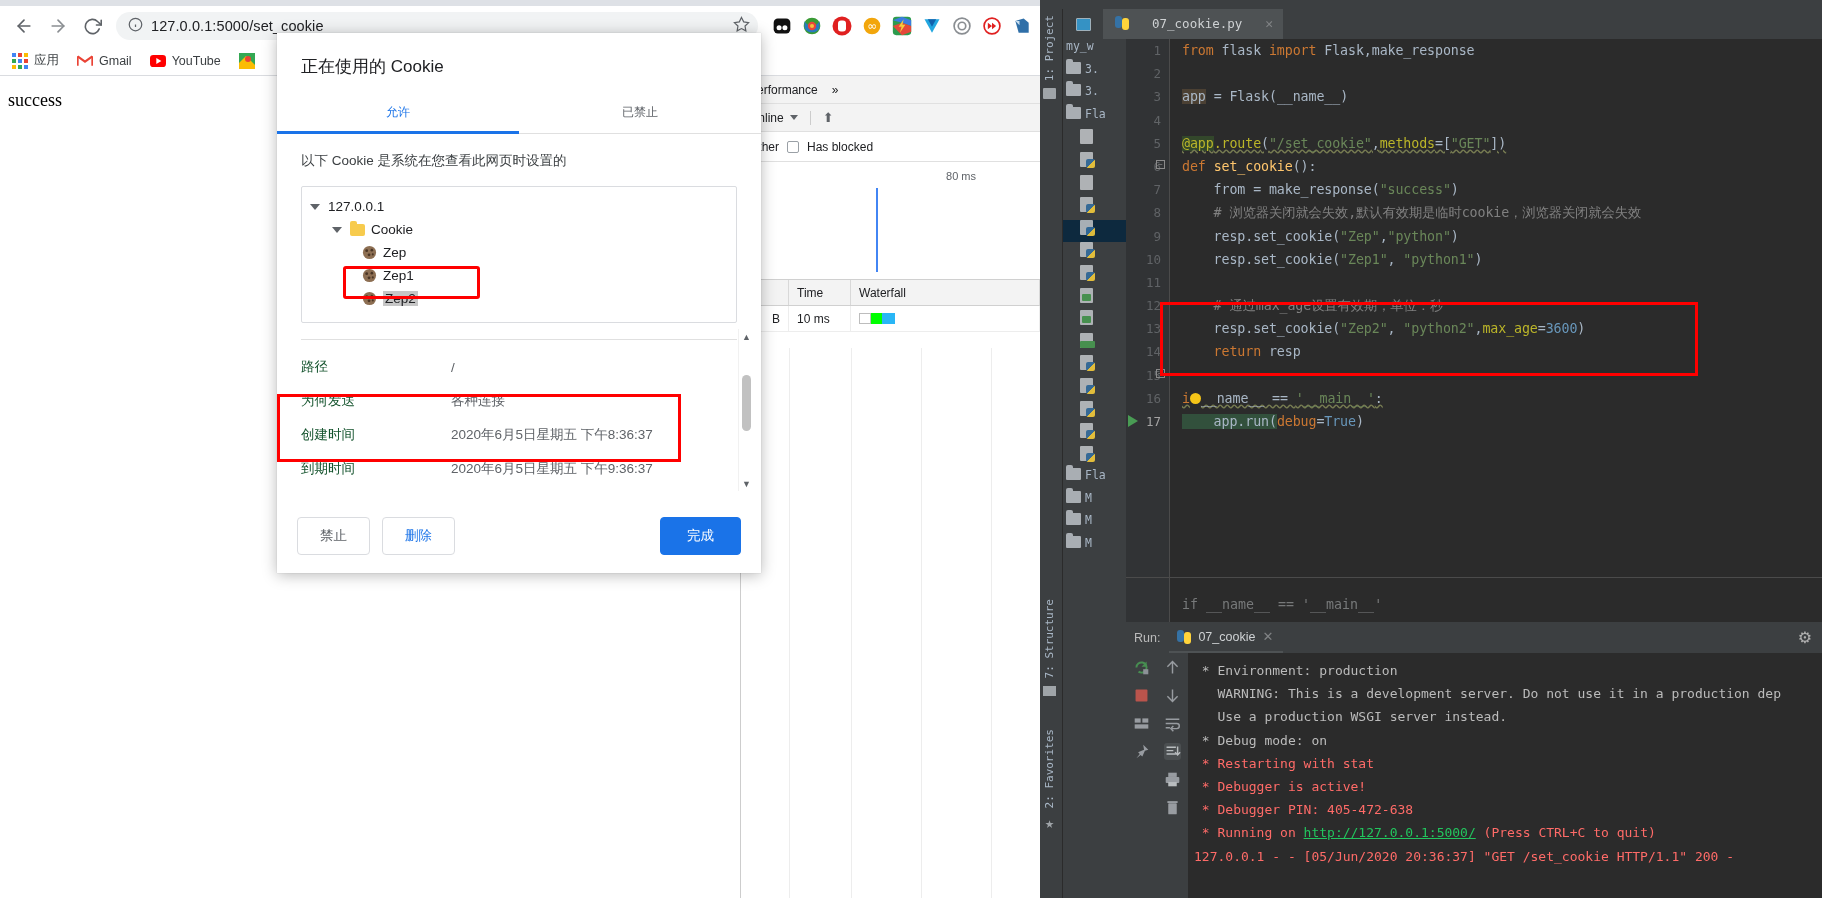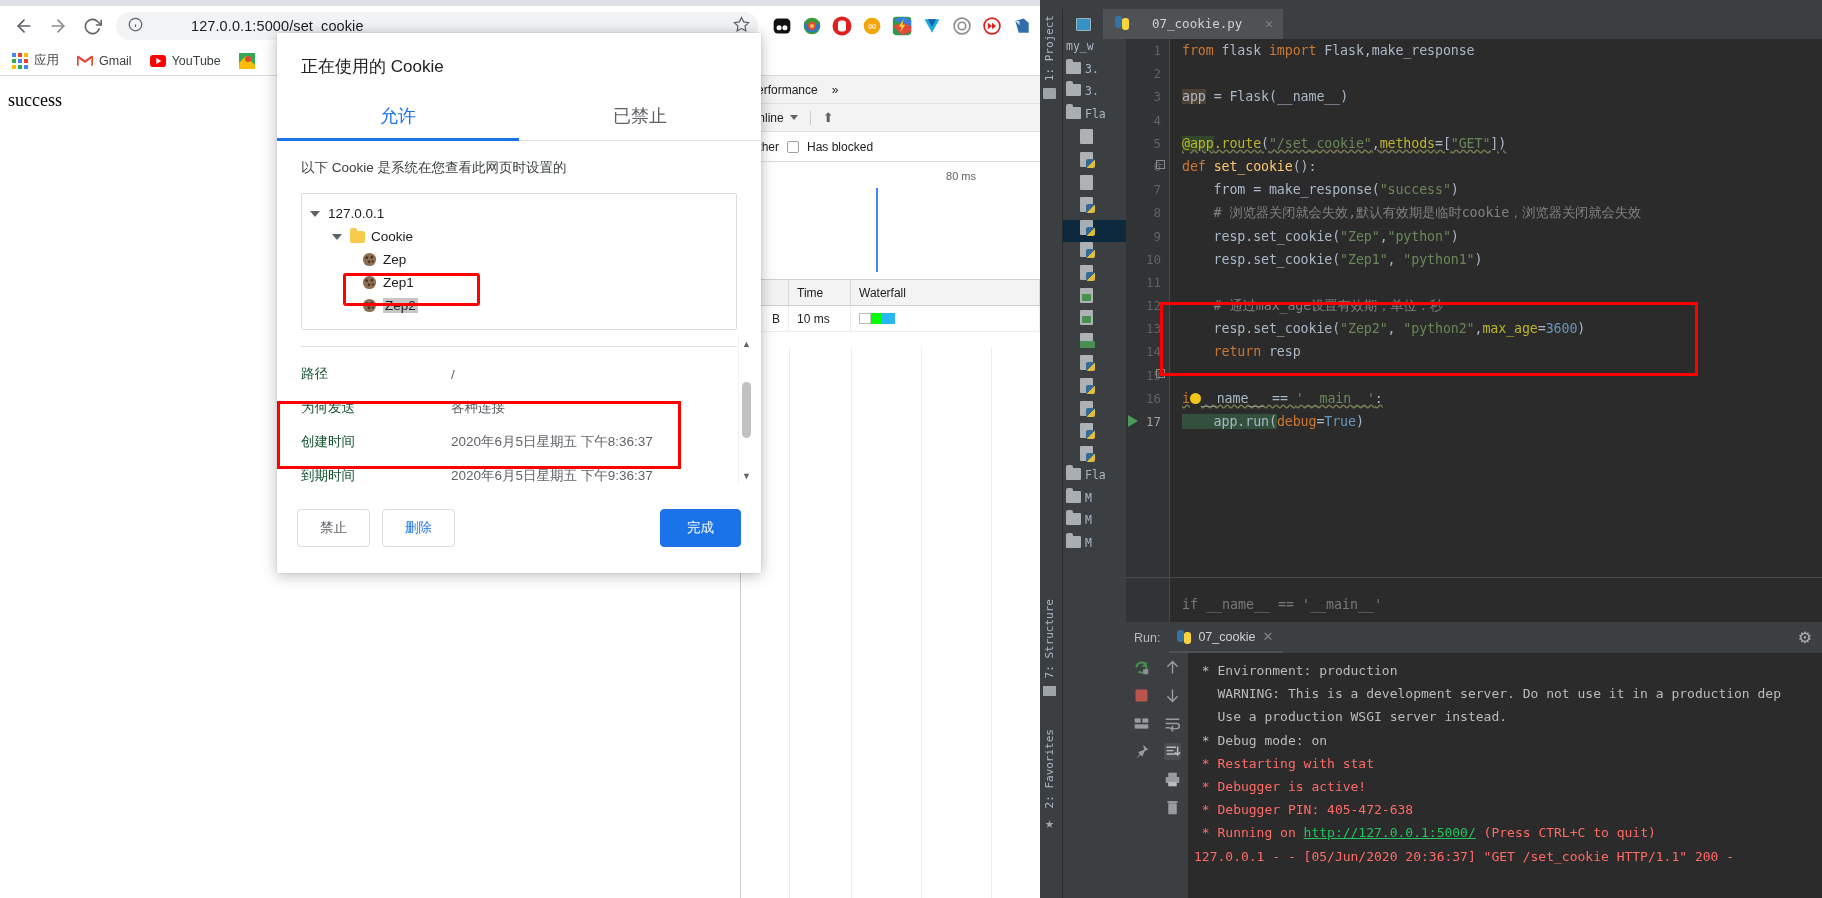--- a/index.html
+++ b/index.html
@@ -25,21 +25,21 @@
   }
   .nav-btn {
     width: 32px; height: 32px; border-radius: 50%;
     display: flex; align-items: center; justify-content: center;
     color: #5f6368; flex: 0 0 auto;
   }
   .nav-btn svg { display: block; }
   .omnibox {
     flex: 1 1 auto; height: 28px; background: #f1f3f4; border-radius: 14px;
     display: flex; align-items: center; padding: 0 8px 0 12px;
-    margin: 0 6px; min-width: 0; gap: 40px;
+    margin: 0 6px; min-width: 0;
   }
   .omnibox .info-ico { margin-right: 8px; color: #5f6368; flex: 0 0 auto; }
   .omnibox .url {
     flex: 1 1 auto; font-size: 14.5px; color: #202124; white-space: nowrap;
     overflow: hidden; text-overflow: ellipsis; letter-spacing: .1px;
   }
   .omnibox .star { color: #5f6368; flex: 0 0 auto; }
   .ext-icons { display: flex; align-items: center; gap: 10px; padding-left: 6px; }
   .ext { width: 20px; height: 20px; flex: 0 0 auto; }
 
@@ -135,21 +135,21 @@
     z-index: 40; display: flex; flex-direction: column;
     font-size: 13.5px; color: #202124;
   }
   .cd-title {
     font-size: 17px; color: #202124; padding: 22px 24px 16px 24px;
     font-weight: 400;
   }
   .cd-tabs { display: flex; border-bottom: 1px solid #e0e0e0; }
   .cd-tab {
     flex: 1 1 50%; text-align: center; padding: 10px 0 12px 0;
-    font-size: 18px; color: #5f6368; position: relative;
+    font-size: 12px; color: #5f6368; position: relative;
   }
   .cd-tab.active { color: #1a73e8; }
   .cd-tab.active:after {
     content: ""; position: absolute; left: 0; right: 0; bottom: -1px;
     height: 3px; background: #1a73e8;
   }
   .cd-desc { padding: 18px 24px 12px 24px; font-size: 13.5px; color: #3c4043; }
   .cd-treebox {
     margin: 4px 24px 0 24px; border: 1px solid #dadce0; border-radius: 2px;
     height: 137px; padding: 8px 0 0 0; overflow: hidden; position: relative;
@@ -187,21 +187,21 @@
     background: #c1c1c1; border-radius: 5px;
   }
   .cd-scroll .ar {
     position: absolute; left: 0; width: 15px; height: 15px;
     display: flex; align-items: center; justify-content: center; color: #5f6368;
     font-size: 9px;
   }
   .cd-scroll .ar.up { top: 0; }
   .cd-scroll .ar.dn { bottom: 0; }
   .cd-footer {
-    display: flex; align-items: center; padding: 14px 20px 26px 20px; gap: 12px;
+    display: flex; align-items: center; padding: 14px 20px 18px 20px; gap: 12px;
   }
   .btn {
     border: 1px solid #dadce0; border-radius: 4px; background: #fff;
     padding: 9px 22px; font-size: 13.5px; color: #5f6368;
   }
   .btn.blue-text { color: #1a73e8; }
   .btn.primary {
     background: #1a73e8; color: #fff; border-color: #1a73e8;
     margin-left: auto; padding: 9px 26px;
   }

